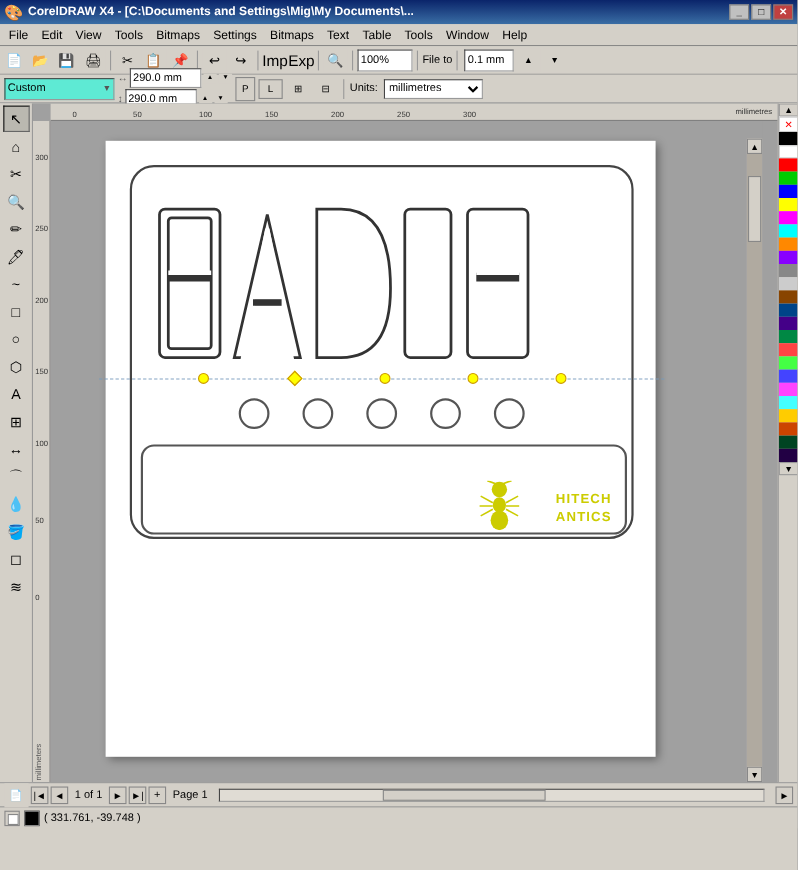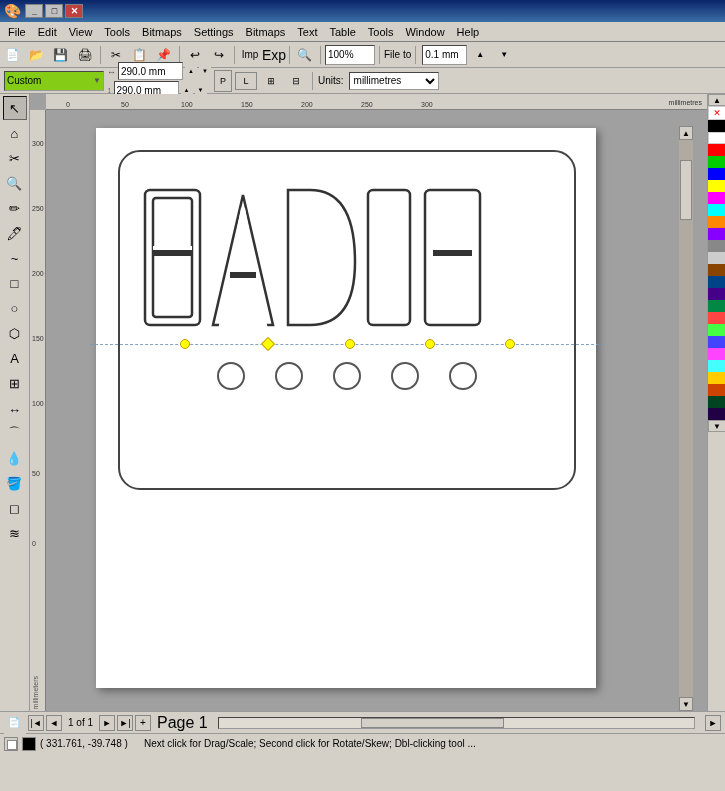--- a/index.html
+++ b/index.html
@@ -327,41 +327,42 @@
       bottom: 2px; left: 2px;
       font-size: 7px; color: #555;
       writing-mode: vertical-lr;
       transform: rotate(180deg);
     }
 
     
     .custom-select {
       height: 20px; font-size: 10px;
       border: 1px inset #999;
-      background: #84cc16;
+      background: #5eead4;
       display: flex; align-items: center;
       padding: 0 2px;
       cursor: pointer;
       position: relative;
       min-width: 90px;
     }
     .custom-select-text { flex: 1; font-size: 10px; }
     .custom-select-arrow { font-size: 8px; color: #555; }
 
     
     #eadie-svg {
       width: 390px;
       height: 160px;
     }
   </style>
 </head>
 <body>
 
 <div id="title-bar">
   <span style="margin-right:4px; font-size:14px;">🎨</span>
+  <span style="flex:1; font-size:11px;">CorelDRAW X4 - [C:\Documents and Settings\Mig\My Documents\...</span>
   <div class="win-btns">
     <div class="win-btn">_</div>
     <div class="win-btn">□</div>
     <div class="win-btn close">✕</div>
   </div>
 </div>
 
 <div id="menu-bar">
   <div class="menu-item">File</div>
   <div class="menu-item">Edit</div>
@@ -383,21 +384,21 @@
   <div class="tb-btn">💾</div>
   <div class="tb-btn">🖨</div>
   <div class="tb-sep"></div>
   <div class="tb-btn">✂</div>
   <div class="tb-btn">📋</div>
   <div class="tb-btn">📌</div>
   <div class="tb-sep"></div>
   <div class="tb-btn">↩</div>
   <div class="tb-btn">↪</div>
   <div class="tb-sep"></div>
-  <div class="tb-btn" style="font-size:10px;text-align:right;">Imp</div>
+  <div class="tb-btn" style="font-size:14px;text-align:right;">Imp</div>
   <div class="tb-btn" style="font-size:14px;">Exp</div>
   <div class="tb-sep"></div>
   <div class="tb-btn">🔍</div>
   <div class="tb-sep"></div>
   <input class="tb-input" style="width: 50px;" value="100%">
   <div class="tb-sep"></div>
   <span style="font-size:10px;">File to</span>
   <div class="tb-sep"></div>
   <span style="font-size:10px;"></span>
   <input class="tb-input" style="width: 45px;" value="0.1 mm">
@@ -540,20 +541,49 @@
           <div class="ctrl-point" style="position:absolute; top:192px; left:390px;"></div>
 
           <div id="circles-row" style="position:absolute; top:210px; left:0; width:100%; display:flex; justify-content:center; gap:30px; align-items:center;">
             <div class="circle-btn" style="width:28px; height:28px; border:2px solid #555; border-radius:50%; background:white;"></div>
             <div class="circle-btn" style="width:28px; height:28px; border:2px solid #555; border-radius:50%; background:white;"></div>
             <div class="circle-btn" style="width:28px; height:28px; border:2px solid #555; border-radius:50%; background:white;"></div>
             <div class="circle-btn" style="width:28px; height:28px; border:2px solid #555; border-radius:50%; background:white;"></div>
             <div class="circle-btn" style="width:28px; height:28px; border:2px solid #555; border-radius:50%; background:white;"></div>
           </div>
 
+          <div id="bottom-box" style="position:absolute; top:252px; left:8px; width:442px; height:82px; border:2px solid #555; border-radius:12px; background:white;">
+
+            <div id="hitech-logo" style="position:absolute; bottom:5px; right:12px; color:#cccc00; font-family:Arial, sans-serif; font-weight:900; font-size:12px; text-align:right; line-height:1.4; letter-spacing:1px;">
+              <div>HITECH</div>
+              <div>ANTICS</div>
+            </div>
+
+            <svg style="position:absolute; bottom:2px; right:95px;" width="38" height="45" viewBox="0 0 38 45">
+
+              <g fill="#cccc00">
+
+                <ellipse cx="19" cy="8" rx="7" ry="7"></ellipse>
+
+                <ellipse cx="19" cy="22" rx="6" ry="7"></ellipse>
+
+                <ellipse cx="19" cy="36" rx="8" ry="9"></ellipse>
+
+                <line x1="19" y1="4" x2="8" y2="0" stroke="#cccc00" stroke-width="1.5"></line>
+                <line x1="19" y1="4" x2="30" y2="0" stroke="#cccc00" stroke-width="1.5"></line>
+
+                <line x1="13" y1="20" x2="2" y2="14" stroke="#cccc00" stroke-width="1.5"></line>
+                <line x1="13" y1="23" x2="1" y2="23" stroke="#cccc00" stroke-width="1.5"></line>
+                <line x1="13" y1="26" x2="2" y2="32" stroke="#cccc00" stroke-width="1.5"></line>
+                <line x1="25" y1="20" x2="36" y2="14" stroke="#cccc00" stroke-width="1.5"></line>
+                <line x1="25" y1="23" x2="37" y2="23" stroke="#cccc00" stroke-width="1.5"></line>
+                <line x1="25" y1="26" x2="36" y2="32" stroke="#cccc00" stroke-width="1.5"></line>
+              </g>
+            </svg>
+          </div>
         </div>
       </div>
 
       <div id="scrollbar-right" style="position:absolute; top:16px; right:0; bottom:0; width:14px; background:#d4d0c8; display:flex; flex-direction:column;">
         <div class="sb-btn">▲</div>
         <div style="flex:1; position:relative; background:#b0aaa0;">
           <div style="position:absolute; top:20px; left:1px; width:12px; height:60px; background:#d4d0c8; border:1px solid #888;"></div>
         </div>
         <div class="sb-btn">▼</div>
       </div>
@@ -598,30 +628,29 @@
   <div class="tb-btn" style="font-size:10px;">📄</div>
 
   <div class="status-nav-btn">|◄</div>
   <div class="status-nav-btn">◄</div>
   <span class="status-page-info">1 of 1</span>
   <div class="status-nav-btn">►</div>
   <div class="status-nav-btn">►|</div>
 
   <div class="status-nav-btn" style="font-size:10px;">+</div>
 
-  <span style="font-size:16px; margin-left:4px;">Page 1</span>
+  <span style="font-size:10px; margin-left:4px;">Page 1</span>
 
   <div style="flex:1; margin:0 8px; height:12px; background:#e0dcd4; border:1px inset #999; position:relative;">
     <div style="position:absolute; left:30%; width:30%; height:10px; background:#d4d0c8; border:1px solid #888; top:0;"></div>
   </div>
 
   <div class="status-nav-btn">►</div>
 </div>
 
 <div id="info-bar" style="height:20px; background:#d4d0c8; border-top:1px solid #999; display:flex; align-items:center; padding:0 4px; font-size:10px; gap:4px;">
 
   <div style="width:14px; height:14px; background:#d4d0c8; border:1px solid #888; position:relative; cursor:pointer;">
     <div style="position:absolute; top:2px; left:2px; width:10px; height:10px; background:white; border:1px solid #888;"></div>
   </div>
   <div style="width:14px; height:14px; background:#000; border:1px solid #888; cursor:pointer;"></div>
   <span class="info-coords">( 331.761, -39.748 )</span>
-  <span class="info-msg">Next click for Drag/Scale; Second click for Rotate/Skew; Dbl-clicking tool ...</span>
 </div>
 
 </body></html>

